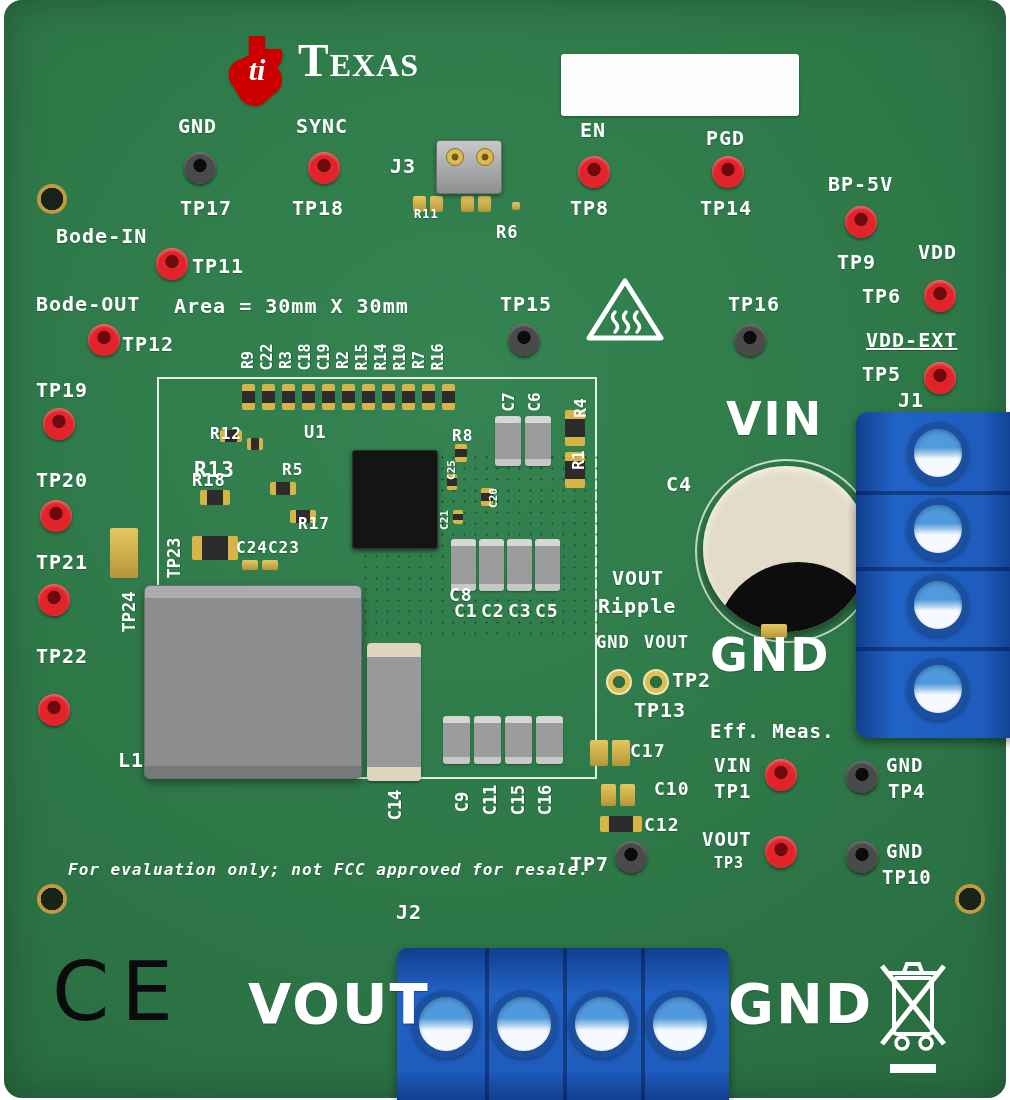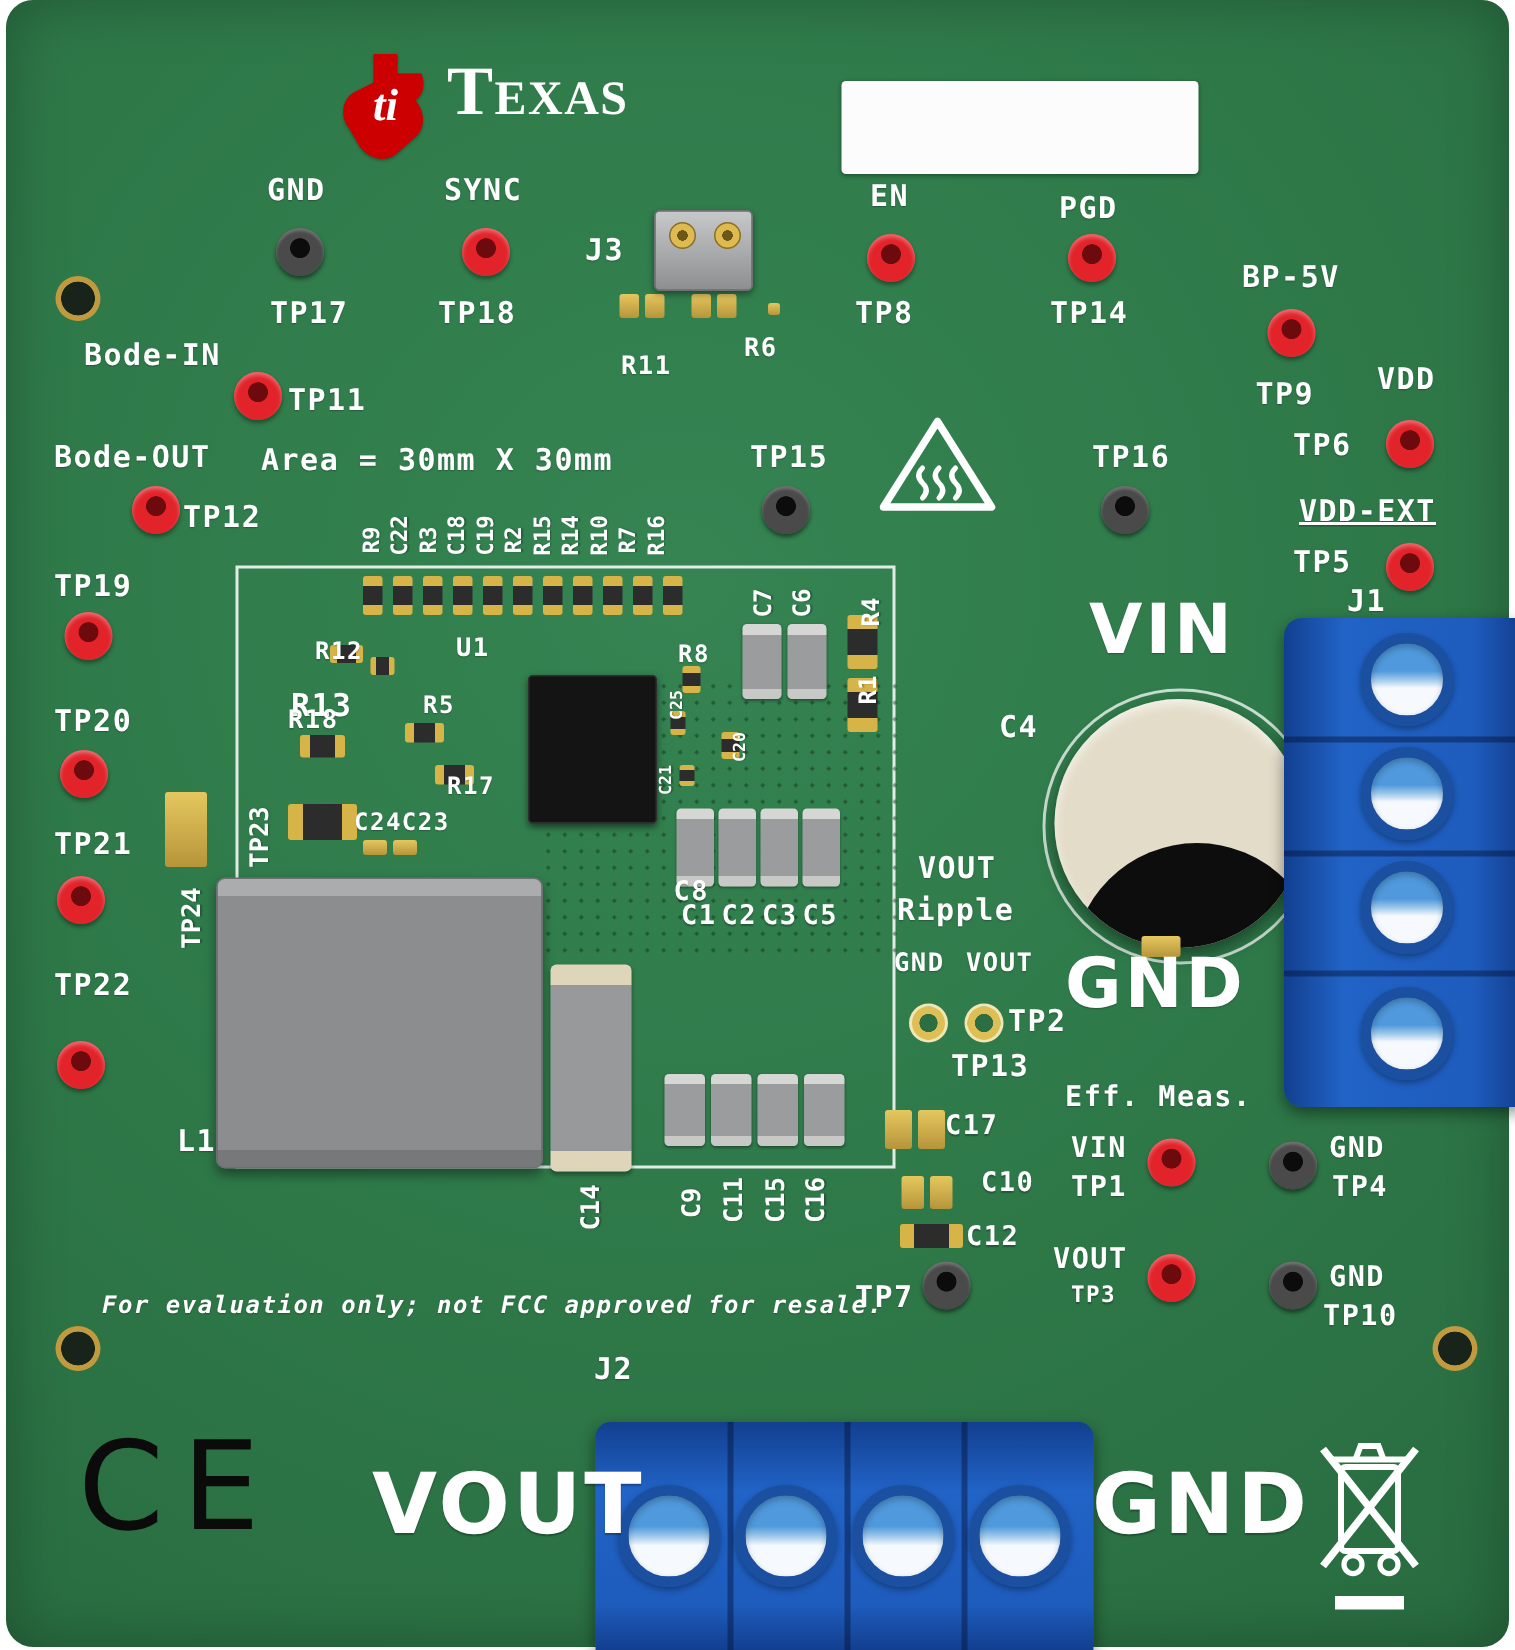--- a/index.html
+++ b/index.html
@@ -212,21 +212,21 @@
       <div class="tp red" style="left: 761px; top: 759px;"></div>
       <div class="tp black" style="left: 842px; top: 761px;"></div>
       <div class="tp red" style="left: 761px; top: 836px;"></div>
       <div class="tp black" style="left: 842px; top: 841px;"></div>
       <div class="tp black" style="left: 611px; top: 841px;"></div>
       <div class="sk" style="left: 174px; top: 116px;">GND</div>
       <div class="sk" style="left: 176px; top: 198px;">TP17</div>
       <div class="sk" style="left: 292px; top: 116px;">SYNC</div>
       <div class="sk" style="left: 288px; top: 198px;">TP18</div>
       <div class="sk" style="left: 386px; top: 156px;">J3</div>
-      <div class="sk" style="left: 410px; top: 236px; font-size: 17px;">R11</div>
+      <div class="sk" style="left: 410px; top: 208px; font-size: 12px;">R11</div>
       <div class="sk" style="left: 492px; top: 224px; font-size: 17px;">R6</div>
       <div class="sk" style="left: 576px; top: 120px;">EN</div>
       <div class="sk" style="left: 566px; top: 198px;">TP8</div>
       <div class="sk" style="left: 702px; top: 128px;">PGD</div>
       <div class="sk" style="left: 696px; top: 198px;">TP14</div>
       <div class="sk" style="left: 824px; top: 174px;">BP-5V</div>
       <div class="sk" style="left: 833px; top: 252px;">TP9</div>
       <div class="sk" style="left: 914px; top: 242px;">VDD</div>
       <div class="sk" style="left: 858px; top: 286px;">TP6</div>
       <div class="sk" style="left: 862px; top: 330px; text-decoration: underline;">VDD-EXT</div>

